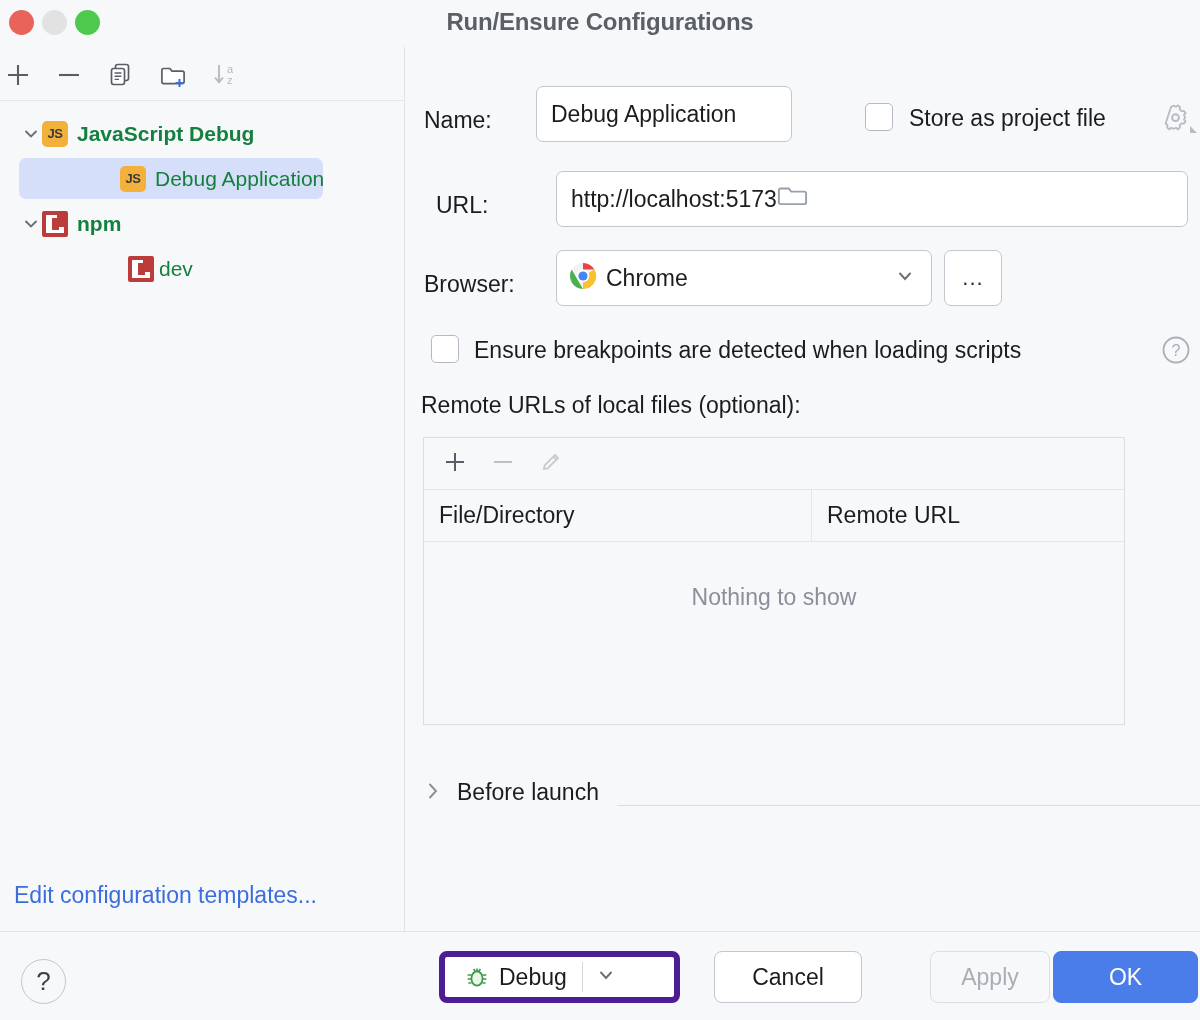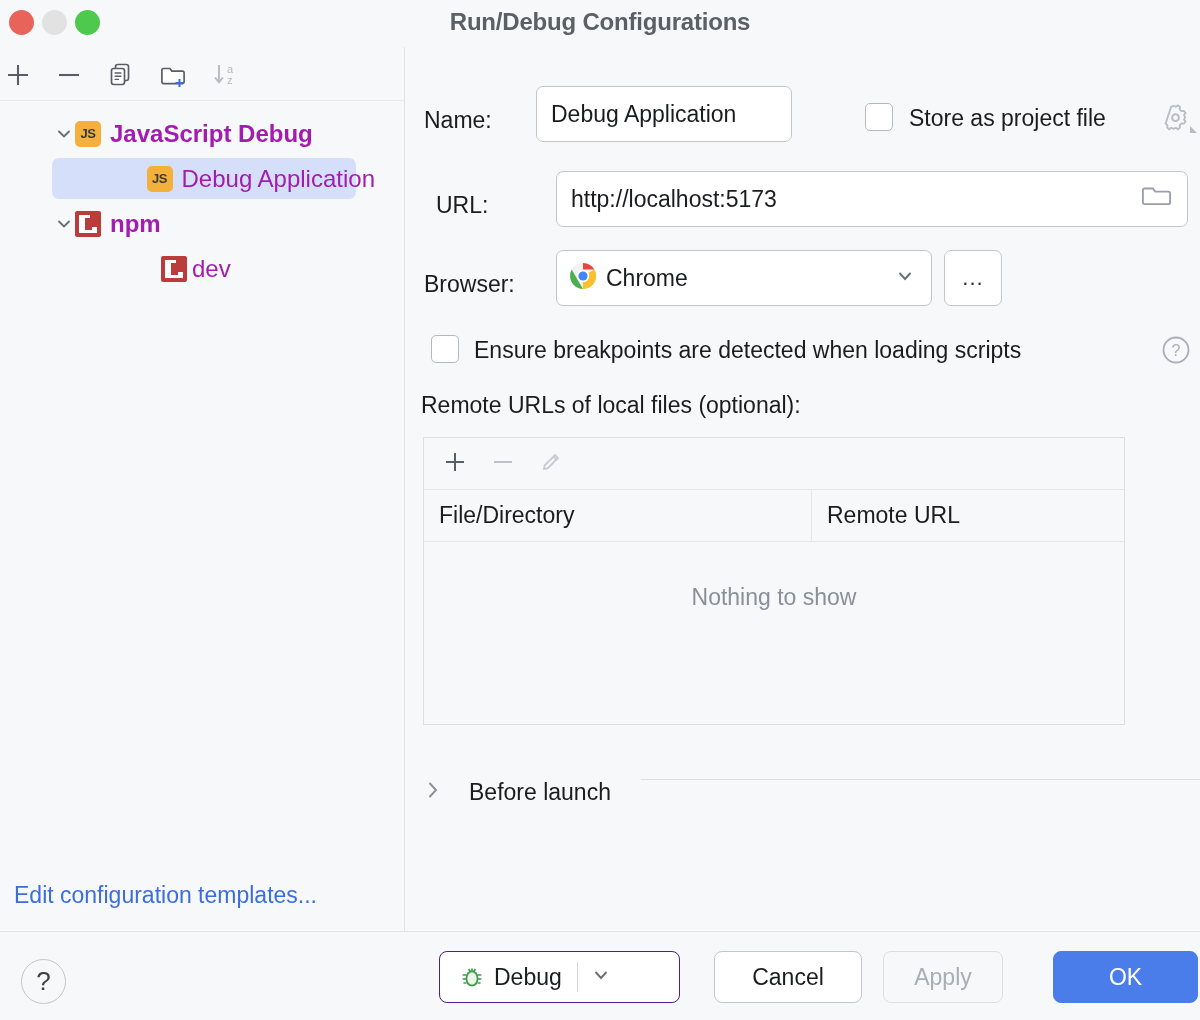--- a/index.html
+++ b/index.html
@@ -51,21 +51,20 @@
   }
   .tbtn {
     position: absolute; top: 13px; width: 32px; height: 30px;
     display: flex; align-items: center; justify-content: center;
   }
   .tbtn svg { display:block; }
 
   .tree {
     position: absolute; left: 0; top: 54px; width: 342px; height: 770px;
     padding-top: 10px;
-    margin-left: 33px;
   }
   .tree-row {
     position: relative; height: 45px;
     display: flex; align-items: center;
   }
   .tree-row.selected .tree-hl {
     position: absolute; left: 19px; right: 19px; top: 2px; bottom: 2px;
     background: #d6dffa; border-radius: 7px;
   }
   .chev {
@@ -81,21 +80,21 @@
     font-size: 13px; font-weight: bold; flex: none;
   }
   .badge.js { background: #f3b03b; color: #3a3a3a; font-size: 13px; letter-spacing:-0.5px;}
   .badge.npm { background: #ffffff; border: 4px solid #bc3b3b; border-radius: 2px; }
   .badge.npm i {
     display:block; width:7px; height:12px; background:#bc3b3b;
     box-shadow: 5px -3px 0 0 #bc3b3b;
   }
   .tree-label {
     position: relative; z-index: 2;
-    margin-left: 9px; font-size: 24px; color: #a21caf;
+    margin-left: 9px; font-size: 21px; color: #15803d;
     white-space: nowrap;
   }
   .tree-label.bold { font-weight: bold; }
   .tree-row.child { padding-left: 0; }
   .tree-row.child .badge { margin-left: 78px; }
   .tree-row.npmchild .badge { margin-left: 86px; }
   .tree-row.npmchild .tree-label { margin-left: 5px; }
 
   .edit-templates {
     position: absolute; left: 14px; bottom: 22px;
@@ -158,21 +157,21 @@
   .th.c2 { flex: 1; }
   .tbody {
     height: 181px; background: #f7f8fa;
     display: flex; align-items: flex-start; justify-content: center;
     padding-top: 42px;
     text-align: right;
   }
   .empty-text { font-size: 23px; color: #8a8f99; }
 
   .before-launch {
-    position: absolute; display: flex; align-items: flex-start; gap: 16px;
+    position: absolute; display: flex; align-items: flex-end; gap: 4px;
   }
   .bl-label { font-size: 23px; color: #1b1c1e; margin-left: 11px; white-space: nowrap; }
   .bl-rule { height: 1px; background: #dcdee2; margin-left: 14px; }
 
   
   .bottom-bar {
     position: absolute; left: 0; top: 931px; width: 1200px; height: 89px;
     background: #f7f8fa; border-top: 1px solid #e1e3e7;
   }
   .helpbtn {
@@ -185,38 +184,38 @@
   .btn {
     position: absolute; top: 19px; height: 52px;
     background: #fff; border: 1px solid #c3c6cd; border-radius: 8px;
     display: flex; align-items: center; justify-content: center;
     font-size: 23px; color: #1b1c1e;
   }
   .btn.disabled { color: #a9adb5; border-color: #dcdee2; background: #f7f8fa; }
   .btn.primary { background: #4a7cea; border-color: #4a7cea; color: #fff; }
   .splitbtn {
     position: absolute; top: 19px; height: 52px;
-    background: #fff; border: 1px solid #4c1d95; border-radius: 8px;
+    background: #fff; border: 6px solid #4c1d95; border-radius: 8px;
     display: flex; align-items: center;
   }
   .splitbtn .lbl2 { font-size: 23px; color: #1b1c1e; margin-left: 8px; }
   .split-div { width: 1px; height: 30px; background: #d4d7dd; margin: 0 13px 0 15px; }
 </style>
 </head>
 <body>
 
 <div id="root">
 
   <div class="titlebar">
     <div class="traffic">
       <span class="light red"></span>
       <span class="light yellow"></span>
       <span class="light green"></span>
     </div>
-    <div class="window-title">Run/Debug Configurations</div>
+    <div class="window-title">Run/Ensure Configurations</div>
   </div>
 
   <div class="left-panel">
 
     <div class="left-toolbar">
       <div class="tbtn" style="left:2px;">
         <svg width="26" height="26" viewBox="0 0 26 26">
           <path d="M13 3 V23 M3 13 H23" stroke="#595d66" stroke-width="2.1" fill="none"></path>
         </svg>
       </div>
@@ -307,21 +306,21 @@
       <svg width="40" height="32" viewBox="0 0 40 32">
         <g fill="none" stroke="#b8bcc4" stroke-width="2">
           <path d="M15.4 5.2 l2.6 -1.1 l2.6 1.1 l2.1 -1.6 l2.2 1.8 l-0.2 2.6 l1.9 1.9 l2.6 -0.2 l1.8 2.2 l-1.6 2.1 l1.1 2.6 l-1.1 2.6 l1.6 2.1 l-1.8 2.2 l-2.6 -0.2 l-1.9 1.9 l0.2 2.6 l-2.2 1.8 l-2.1 -1.6 l-2.6 1.1 l-2.6 -1.1 l-2.1 1.6 l-2.2 -1.8 l0.2 -2.6 l-1.9 -1.9 z" transform="translate(-2,-1) scale(0.92)"></path>
           <circle cx="16.5" cy="14.7" r="3.4"></circle>
         </g>
         <path d="M31 23 L38 30 L31 30 Z" fill="#b8bcc4"></path>
       </svg>
     </div>
 
     <div class="lbl" style="left:30px; top:145px;">URL:</div>
-    <div class="field" style="left:150px; top:124px; width:632px; height:56px; justify-content:space-between;">
+    <div class="field" style="left:150px; top:124px; width:632px; height:56px; ">
       <span class="txt">http://localhost:5173</span>
       <span style="padding-right:14px;">
         <svg width="32" height="28" viewBox="0 0 32 28">
           <path d="M3.5 6.5 h8.3 l2.4 3.1 h13.3 a1.6 1.6 0 0 1 1.6 1.6 v9.3 a1.6 1.6 0 0 1 -1.6 1.6 h-24 a1.6 1.6 0 0 1 -1.6 -1.6 V8.1 a1.6 1.6 0 0 1 1.6 -1.6 z" fill="none" stroke="#9aa0ab" stroke-width="1.9"></path>
         </svg>
       </span>
     </div>
 
     <div class="lbl" style="left:18px; top:224px;">Browser:</div>
     <div class="combo" style="left:150px; top:203px; width:376px; height:56px; justify-content:space-between;">
@@ -414,17 +413,17 @@
       <span class="lbl2">Debug</span>
       <span class="split-div"></span>
       <span>
         <svg width="20" height="20" viewBox="0 0 20 20">
             <path d="M5 7.5 L10 13 L15 7.5" stroke="#6a6e76" stroke-width="1.9" fill="none" stroke-linecap="round"></path>
           </svg>
       </span>
     </div>
 
     <div class="btn" style="left:714px; width:148px;">Cancel</div>
-    <div class="btn disabled" style="left:883px; width:120px;">Apply</div>
+    <div class="btn disabled" style="left:930px; width:120px;">Apply</div>
     <div class="btn primary" style="left:1053px; width:145px;">OK</div>
   </div>
 
 </div>
 
 </body></html>

